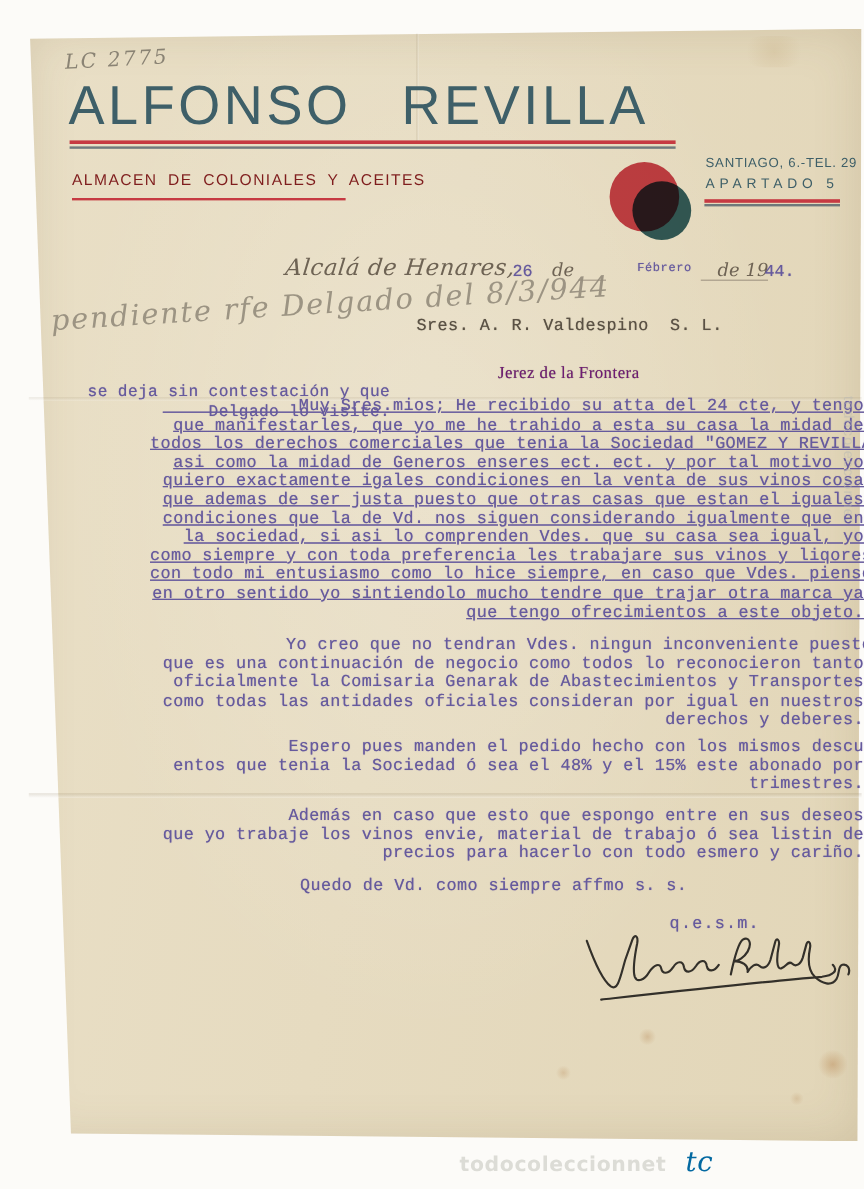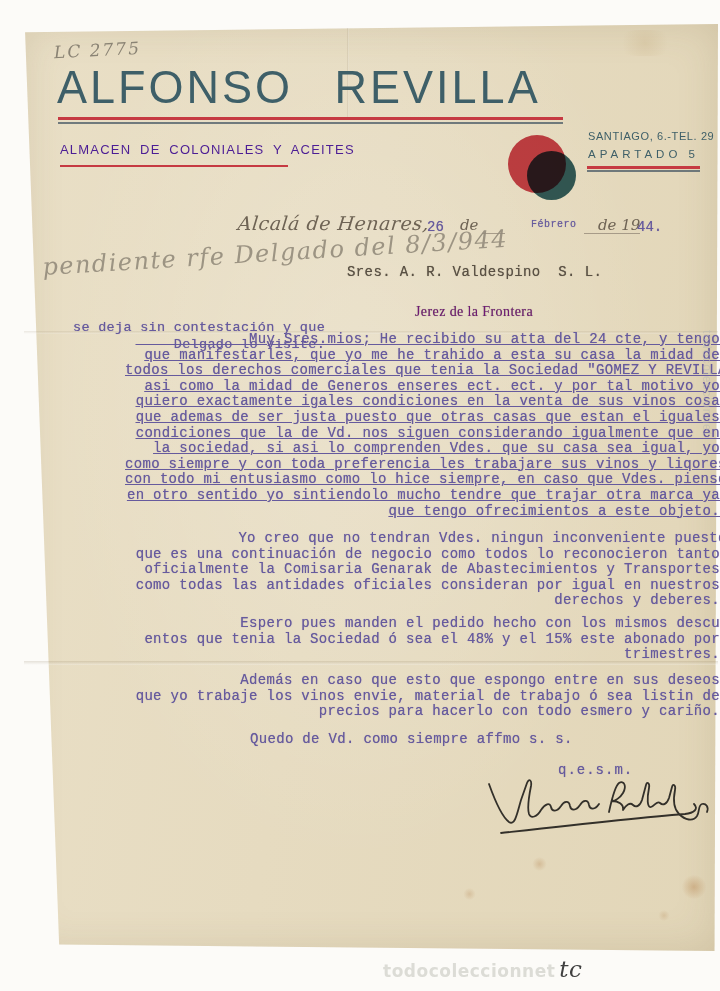--- a/index.html
+++ b/index.html
@@ -46,21 +46,21 @@
   #company-name{
     position:absolute; left:57px; top:62px; width:560px;
     font-size:45px; font-weight:300; letter-spacing:3px; word-spacing:26px;
     color:#3e5f68; white-space:nowrap; transform:scaleY(1.02);
   }
   .rule{position:absolute;}
   #title-rule-red{left:58px; top:117px; width:505px; height:3px; background:#c63a42;}
   #title-rule-dark{left:58px; top:122px; width:505px; height:2px; background:#51606a; opacity:0.8;}
   #tagline{
     position:absolute; left:60px; top:142px;
-    font-size:13px; letter-spacing:1.2px; word-spacing:4px; color:#4c1d95;
+    font-size:13px; letter-spacing:1.2px; word-spacing:4px; color:#7f1d1d;
   }
   #tagline-rule{left:60px; top:165px; width:228px; height:2px; background:#c63a42;}
   .logo-circle{position:absolute; border-radius:50%; mix-blend-mode:multiply;}
   #logo-circle-red{left:508px; top:135px; width:58px; height:58px; background:#ca3644; opacity:0.92;}
   #logo-circle-teal{left:527px; top:151px; width:49px; height:49px; background:#24565e; opacity:0.92;}
   #address-1{
     position:absolute; left:588px; top:130px;
     font-size:11px; letter-spacing:0.6px; color:#3e5f68; white-space:nowrap;
   }
   #address-2{
@@ -120,21 +120,21 @@
 
   
   #watermark-bottom{
     position:absolute; left:383px; top:956px;
     font-family:"DejaVu Sans","Liberation Sans",sans-serif;
     font-size:17px; font-weight:bold; letter-spacing:0.5px; color:#dcdcd6;
     white-space:nowrap;
   }
   #watermark-tc{
     font-family:"DejaVu Serif","Liberation Serif",serif; font-style:italic;
-    font-size:23px; font-weight:normal; color:#404040; margin-left:4px;
+    font-size:23px; font-weight:normal; color:#0369a1; margin-left:16px;
   }
   #watermark-side{
     position:absolute; left:700px; top:330px;
     writing-mode:vertical-rl; font-size:12px; letter-spacing:1px;
     color:rgba(185,185,180,0.55); white-space:nowrap;
   }
 </style>
 </head>
 <body>
 

